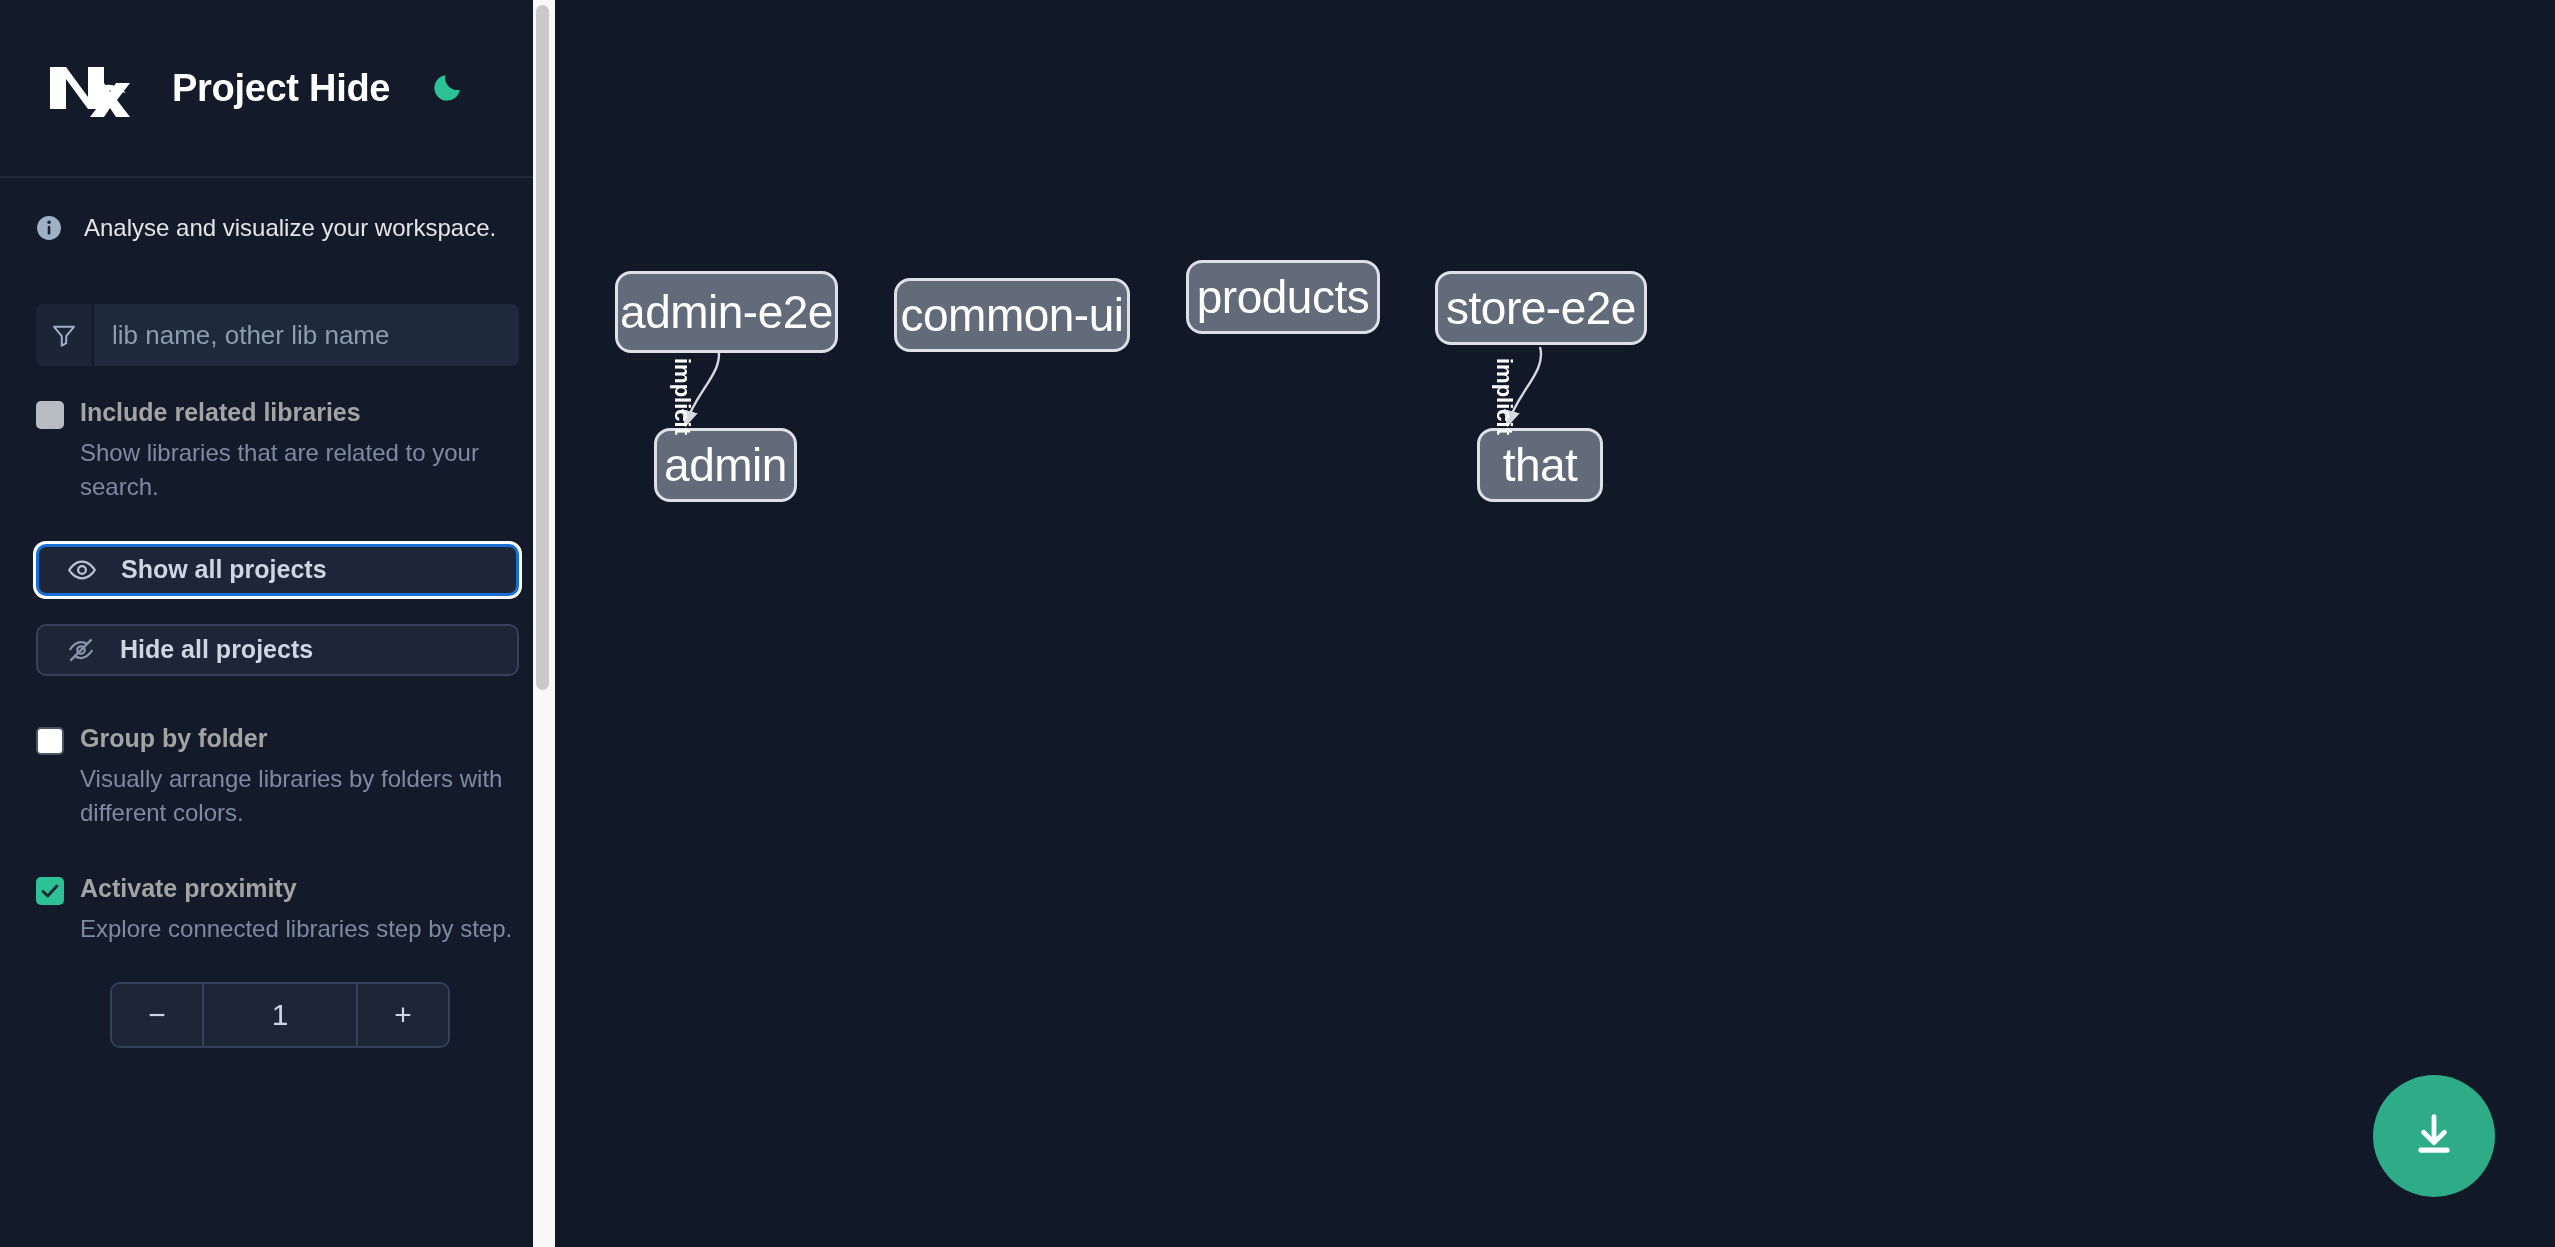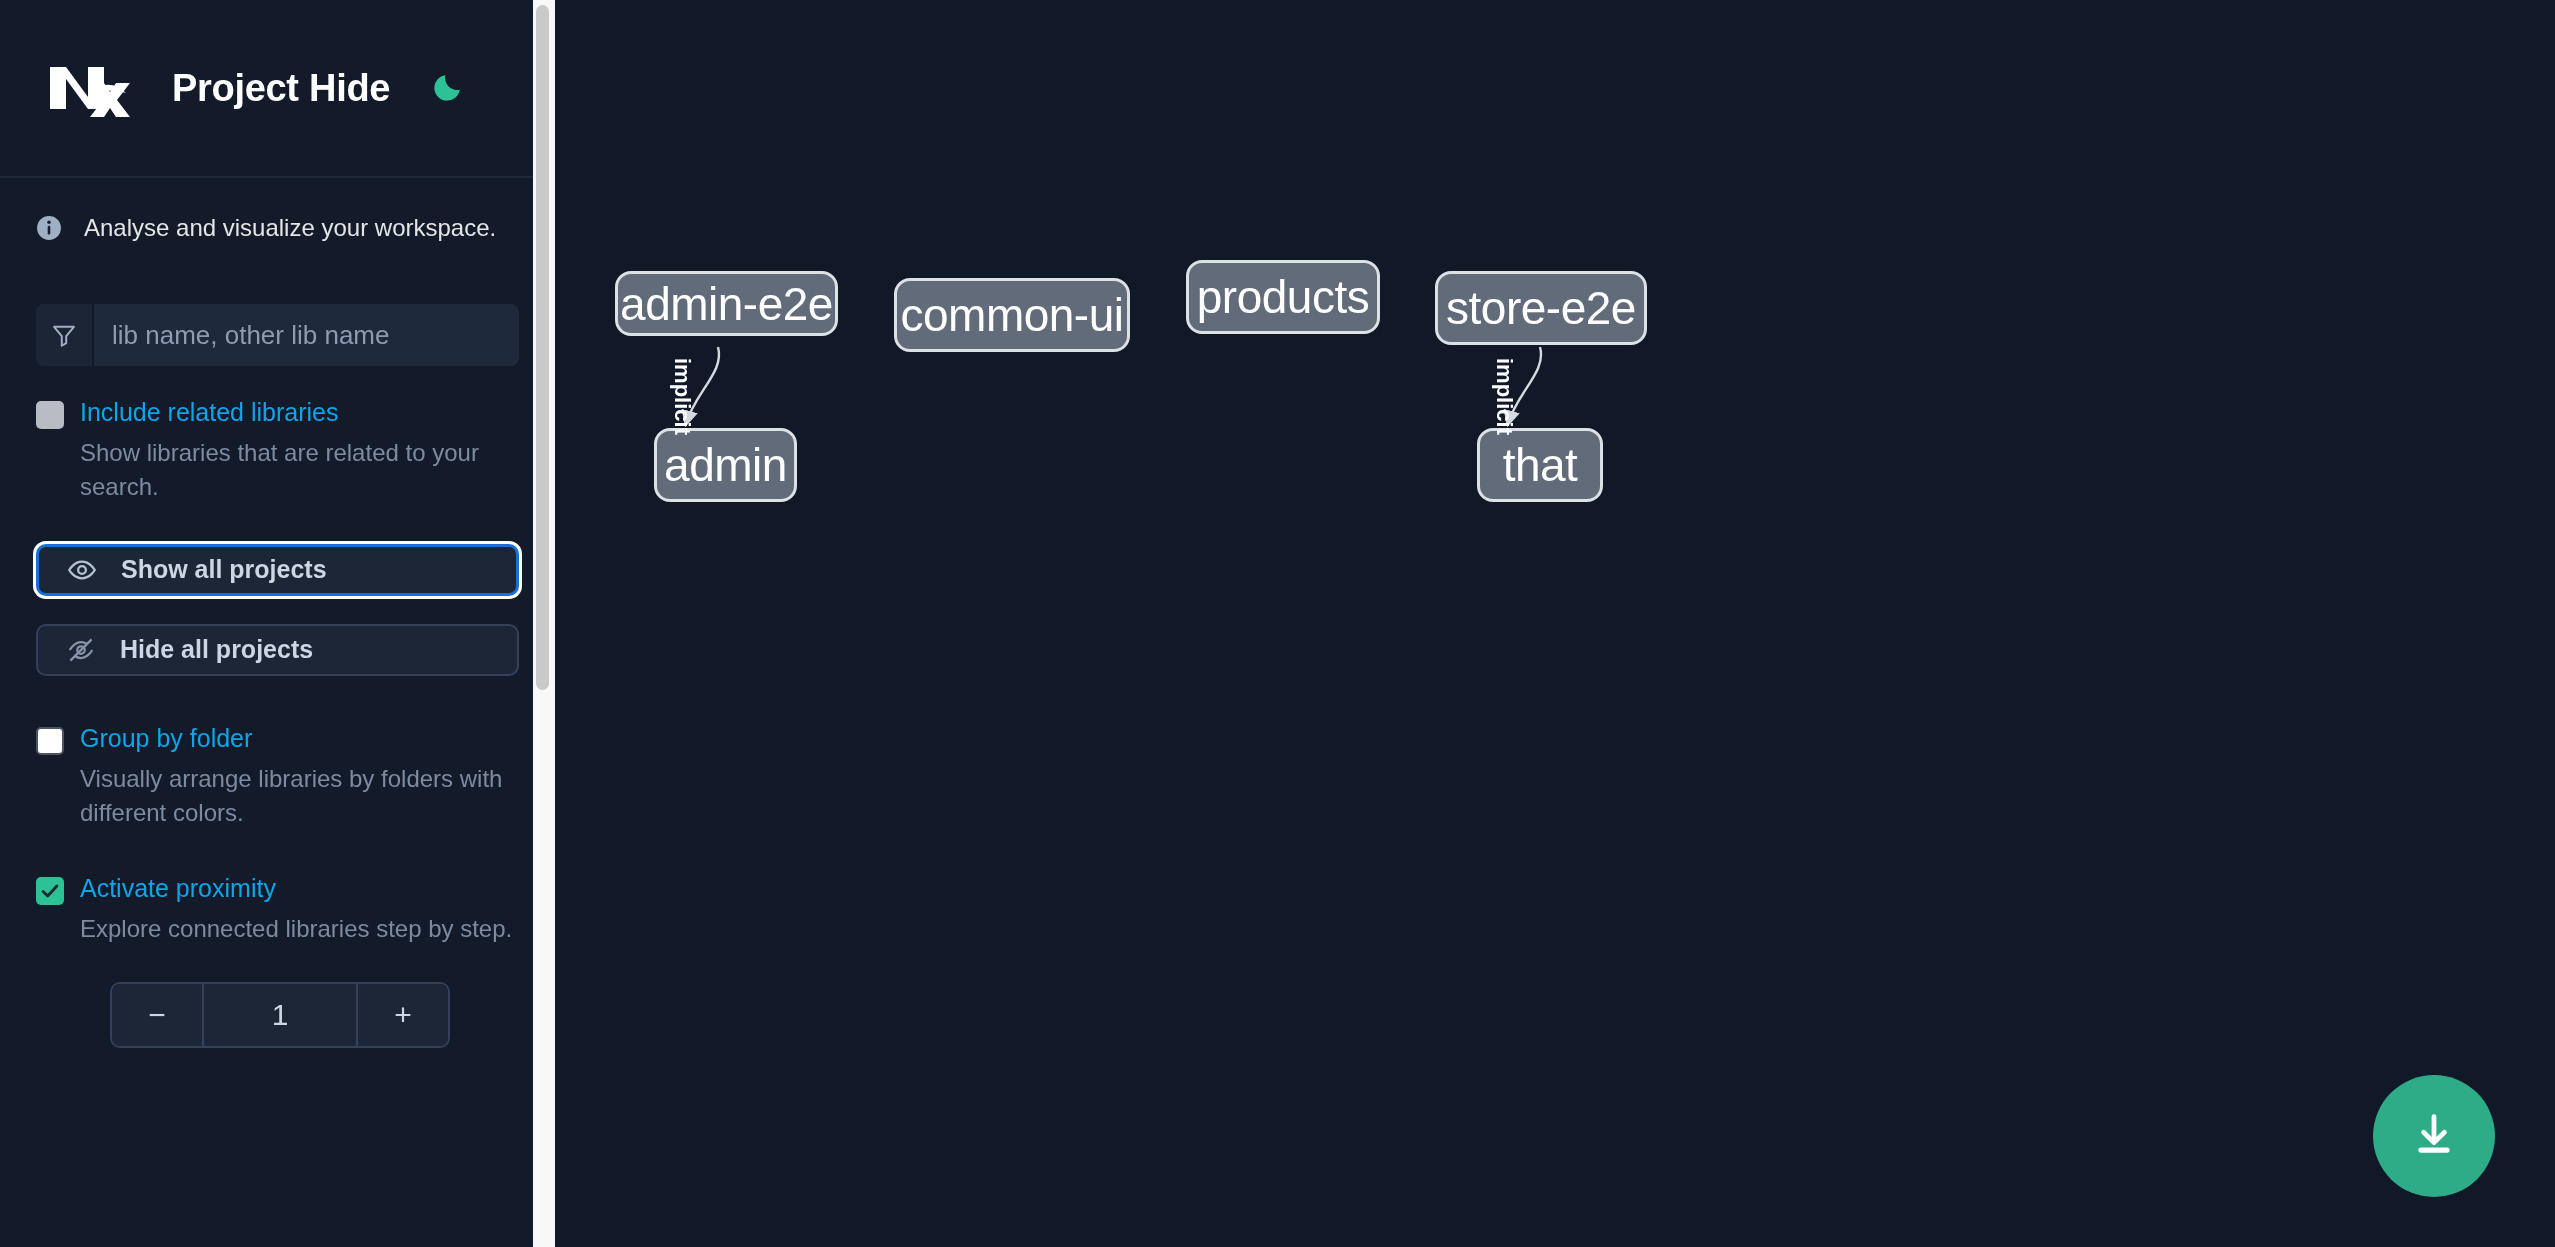--- a/index.html
+++ b/index.html
@@ -71,21 +71,21 @@
   .checkrow { display: flex; padding: 0 36px; margin-top: 30px; gap: 16px; }
   .checkrow .cbox { flex: 0 0 28px; margin-top: 5px; }
   .cbox {
     width: 28px; height: 28px; border-radius: 5px;
     display: flex; align-items: center; justify-content: center;
   }
   .cbox.disabled { background: #b8bdc4; }
   .cbox.unchecked { background: #ffffff; border: 2px solid #4b5563; }
   .cbox.checked { background: #2cc295; }
   .cbox.checked svg { display: block; }
-  .ck-label { font-size: 25px; font-weight: 400; color: #0ea5e9; line-height: 1.35; }
+  .ck-label { font-size: 25px; font-weight: 700; color: #a3a3a3; line-height: 1.35; }
   .ck-desc { font-size: 24px; color: #7d8aa0; line-height: 1.42; margin-top: 6px; max-width: 450px; }
 
   .btn {
     margin: 0 36px; height: 52px;
     display: flex; align-items: center;
     background: #1c2637;
     border: 2px solid #35415a;
     border-radius: 10px;
     gap: 22px;
     padding: 0 26px;
@@ -285,21 +285,21 @@
     <svg width="2000" height="1247" style="position:absolute;left:0;top:0;" aria-hidden="true">
       <defs>
         <marker id="arrow" viewBox="0 0 10 10" refX="8" refY="5" markerWidth="7" markerHeight="7" orient="auto-start-reverse">
           <path d="M0 0 L10 5 L0 10 z" fill="#d6dae0"></path>
         </marker>
       </defs>
       <path d="M163 347 C 170 372, 140 392, 131 424" fill="none" stroke="#d6dae0" stroke-width="2.4" marker-end="url(#arrow)"></path>
       <path d="M985 347 C 992 372, 962 392, 953 424" fill="none" stroke="#d6dae0" stroke-width="2.4" marker-end="url(#arrow)"></path>
     </svg>
 
-    <div class="node" style="left:60px;top:271px;width:223px;height:65px;">
+    <div class="node" style="left:60px;top:271px;width:223px;height:82px;">
       <span>admin-e2e</span>
     </div>
     <div class="node" style="left:339px;top:271px;width:236px;height:74px;margin-top:7px;">
       <span>common-ui</span>
     </div>
     <div class="node" style="left:631px;top:260px;width:194px;height:74px;">
       <span>products</span>
     </div>
     <div class="node" style="left:880px;top:271px;width:212px;height:74px;">
       <span>store-e2e</span>

